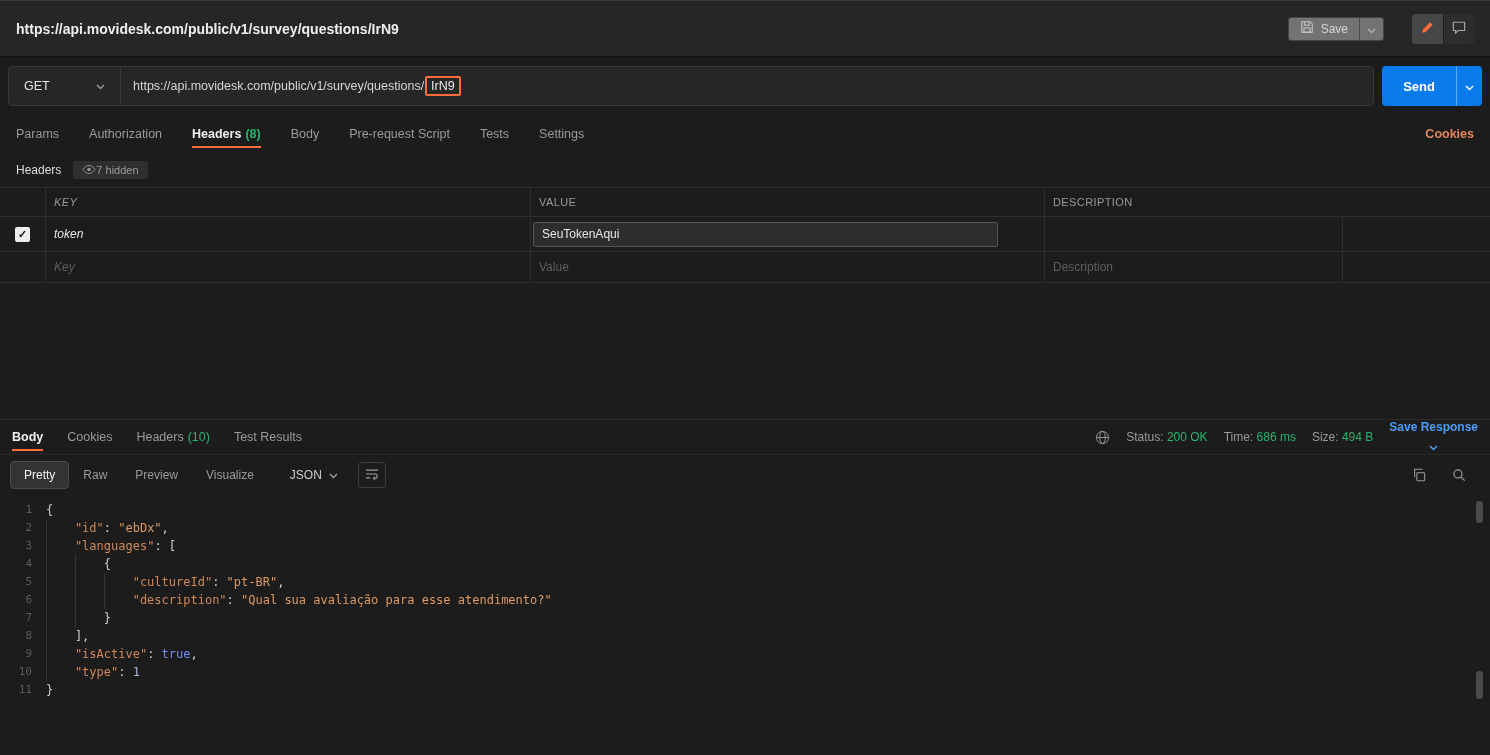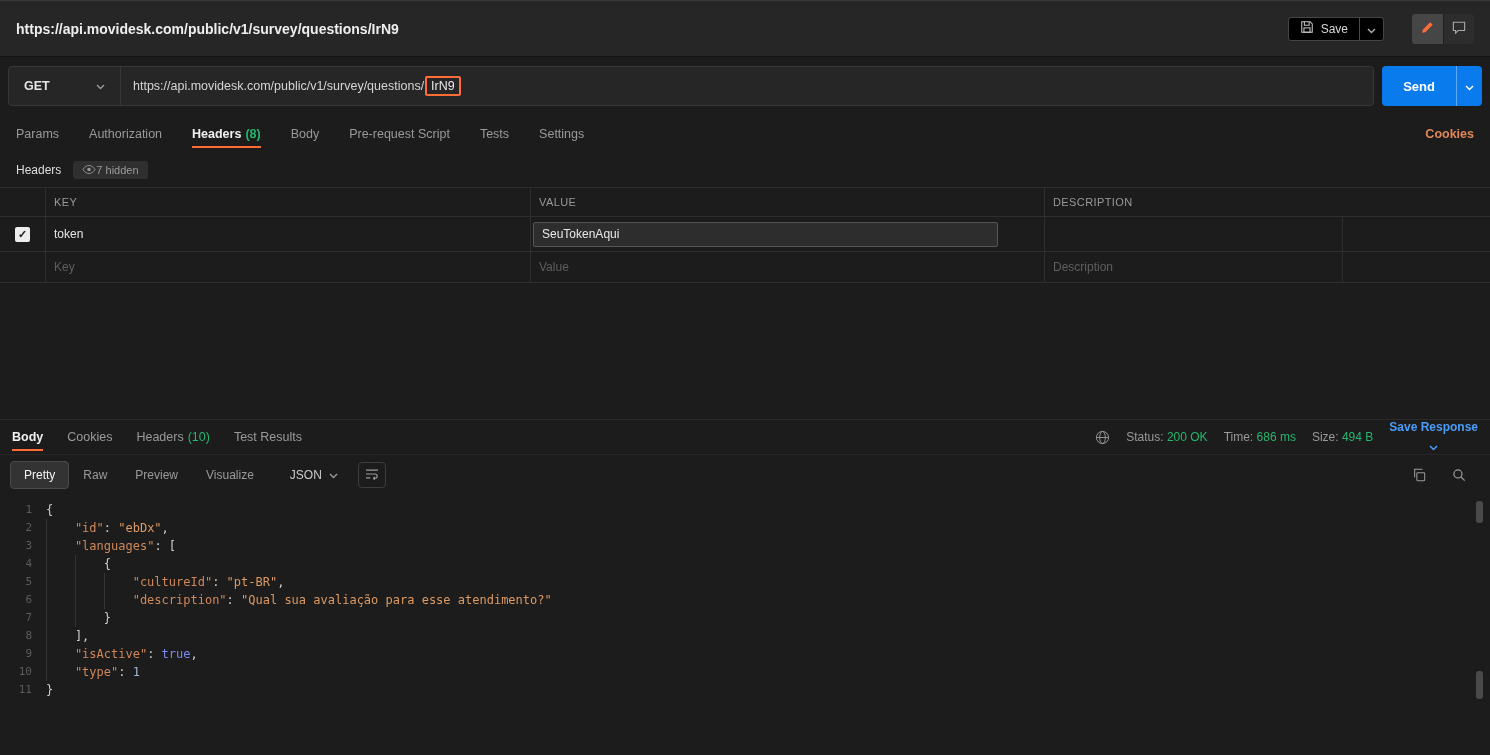--- a/index.html
+++ b/index.html
@@ -3,32 +3,32 @@
 <meta charset="utf-8">
 <style>
   * { margin:0; padding:0; box-sizing:border-box; }
   html,body { background:#141414; }
   body { font-family:"Liberation Sans", sans-serif; color:#d0d0d0; }
   .app { width:1490px; height:755px; display:flex; flex-direction:column; background:#1c1c1c; border-top:1px solid #3a3a3a; overflow:hidden; }
 
   
   .topbar { height:56px; flex:0 0 auto; background:#262626; border-bottom:1px solid #141414; display:flex; align-items:center; padding:0 16px; }
   .req-title { flex:1; font-size:14px; font-weight:bold; color:#eeeeee; white-space:nowrap; }
-  .save-group { display:flex; align-items:stretch; height:24px; background:#000000; border:1px solid #454545; border-radius:3px; overflow:hidden; }
+  .save-group { display:flex; align-items:stretch; height:24px; background:#737373; border:1px solid #454545; border-radius:3px; overflow:hidden; }
   .save-main { display:flex; align-items:center; gap:7px; padding:0 11px; font-size:12px; color:#d8d8d8; cursor:pointer; }
   .save-caret { width:24px; display:flex; align-items:center; justify-content:center; border-left:1px solid #4a4a4a; cursor:pointer; }
   .icon-pair { display:flex; height:30px; margin-left:28px; border-radius:3px; overflow:hidden; }
   .ip-btn { width:31px; display:flex; align-items:center; justify-content:center; cursor:pointer; }
   .ip-edit { background:#464646; }
   .ip-comment { background:#2d2d2d; border-left:1px solid #1e1e1e; }
 
   
   .url-row { flex:0 0 auto; display:flex; align-items:center; padding:9px 8px; gap:8px; }
   .url-bar { flex:1; display:flex; align-items:stretch; height:40px; background:#262626; border:1px solid #373737; border-radius:4px; }
-  .method { width:112px; display:flex; align-items:center; justify-content:space-between; padding:0 15px; border-right:1px solid #373737; font-size:12.5px; font-weight:bold; color:#e4e4e4; cursor:pointer;text-align:right; }
+  .method { width:112px; display:flex; align-items:center; justify-content:space-between; padding:0 15px; border-right:1px solid #373737; font-size:12.5px; font-weight:normal; color:#e4e4e4; cursor:pointer;text-align:right; }
   .url-input { flex:1; display:flex; align-items:center; padding:0 12px; font-size:12.5px; color:#d6d6d6; white-space:nowrap; cursor:text; }
   .hl-box { display:inline-block; border:2px solid #ff6c37; border-radius:2px; padding:1px 4px; margin-left:1px; color:#e8e8e8; }
   .send-btn { height:40px; display:flex; align-items:stretch; background:#097bed; border-radius:4px; overflow:hidden; color:#ffffff; }
   .send-main { display:flex; align-items:center; padding:0 21px; font-size:13px; font-weight:bold; cursor:pointer; }
   .send-caret { width:26px; display:flex; align-items:center; justify-content:center; border-left:1px solid rgba(255,255,255,.35); cursor:pointer; }
 
   
   .req-tabs { flex:0 0 auto; height:38px; display:flex; align-items:center; gap:30px; padding:0 16px; }
   .tab { position:relative; height:100%; display:flex; align-items:center; gap:4px; font-size:12.5px; color:#9a9a9a; cursor:pointer; white-space:nowrap; }
   .tab.active { color:#f0f0f0; font-weight:bold; }
@@ -38,21 +38,21 @@
 
   
   .hdr-label-row { flex:0 0 auto; height:34px; display:flex; align-items:center; gap:12px; padding:0 16px; }
   .hdr-title { font-size:12px; color:#dedede; }
   .hidden-pill { display:flex; align-items:center; background:#2f2f2f; border-radius:3px; padding:3px 9px; font-size:11px; color:#9a9a9a; cursor:pointer; }
 
   .hdr-table { flex:0 0 auto; border-top:1px solid #2e2e2e; font-size:12px; }
   .t-row { display:flex; align-items:center; border-bottom:1px solid #2e2e2e; }
   .t-head { height:29px; color:#999999; font-size:11px; letter-spacing:.4px; }
   .col-check { flex:0 0 45px; align-self:stretch; display:flex; align-items:center; justify-content:center; }
-  .col-key { flex:0 0 485px; align-self:stretch; display:flex; align-items:center; padding:0 8px; border-left:1px solid #2e2e2e; }
+  .col-key { flex:0 0 485px; align-self:stretch; display:flex; align-items:center; padding:0 8px; border-left:1px solid #2e2e2e;font-style:italic; }
   .col-value { flex:0 0 470px; align-self:stretch; display:flex; align-items:center; padding:0 2px; border-left:1px solid #2e2e2e; }
   .col-desc { flex:0 0 298px; align-self:stretch; display:flex; align-items:center; padding:0 8px; border-left:1px solid #2e2e2e;margin-left:44px; }
   .col-controls { flex:1; align-self:stretch; display:flex; align-items:center; justify-content:flex-end; gap:18px; padding:0 14px; border-left:1px solid #2e2e2e; }
   .row-data { height:35px; color:#e6e6e6; }
   .row-ph { height:31px; color:#5e5e5e; }
   .checkbox { width:15px; height:15px; background:#ededed; border-radius:2px; display:flex; align-items:center; justify-content:center; color:#1c1c1c; font-size:11px; font-weight:bold; cursor:pointer; }
   .val-input { width:100%; height:25px; background:#2d2d2d; border:1px solid #555555; border-radius:2px; padding:0 8px; font-family:"Liberation Sans", sans-serif; font-size:12px; color:#e8e8e8; outline:none; }
   .ctrl-label { color:#e4e4e4; font-weight:bold; cursor:pointer; white-space:nowrap; }
   .ctrl-dd { display:flex; align-items:center; gap:6px; color:#e4e4e4; font-weight:bold; cursor:pointer; }
   .more-btn { display:flex; align-items:center; cursor:pointer; }

